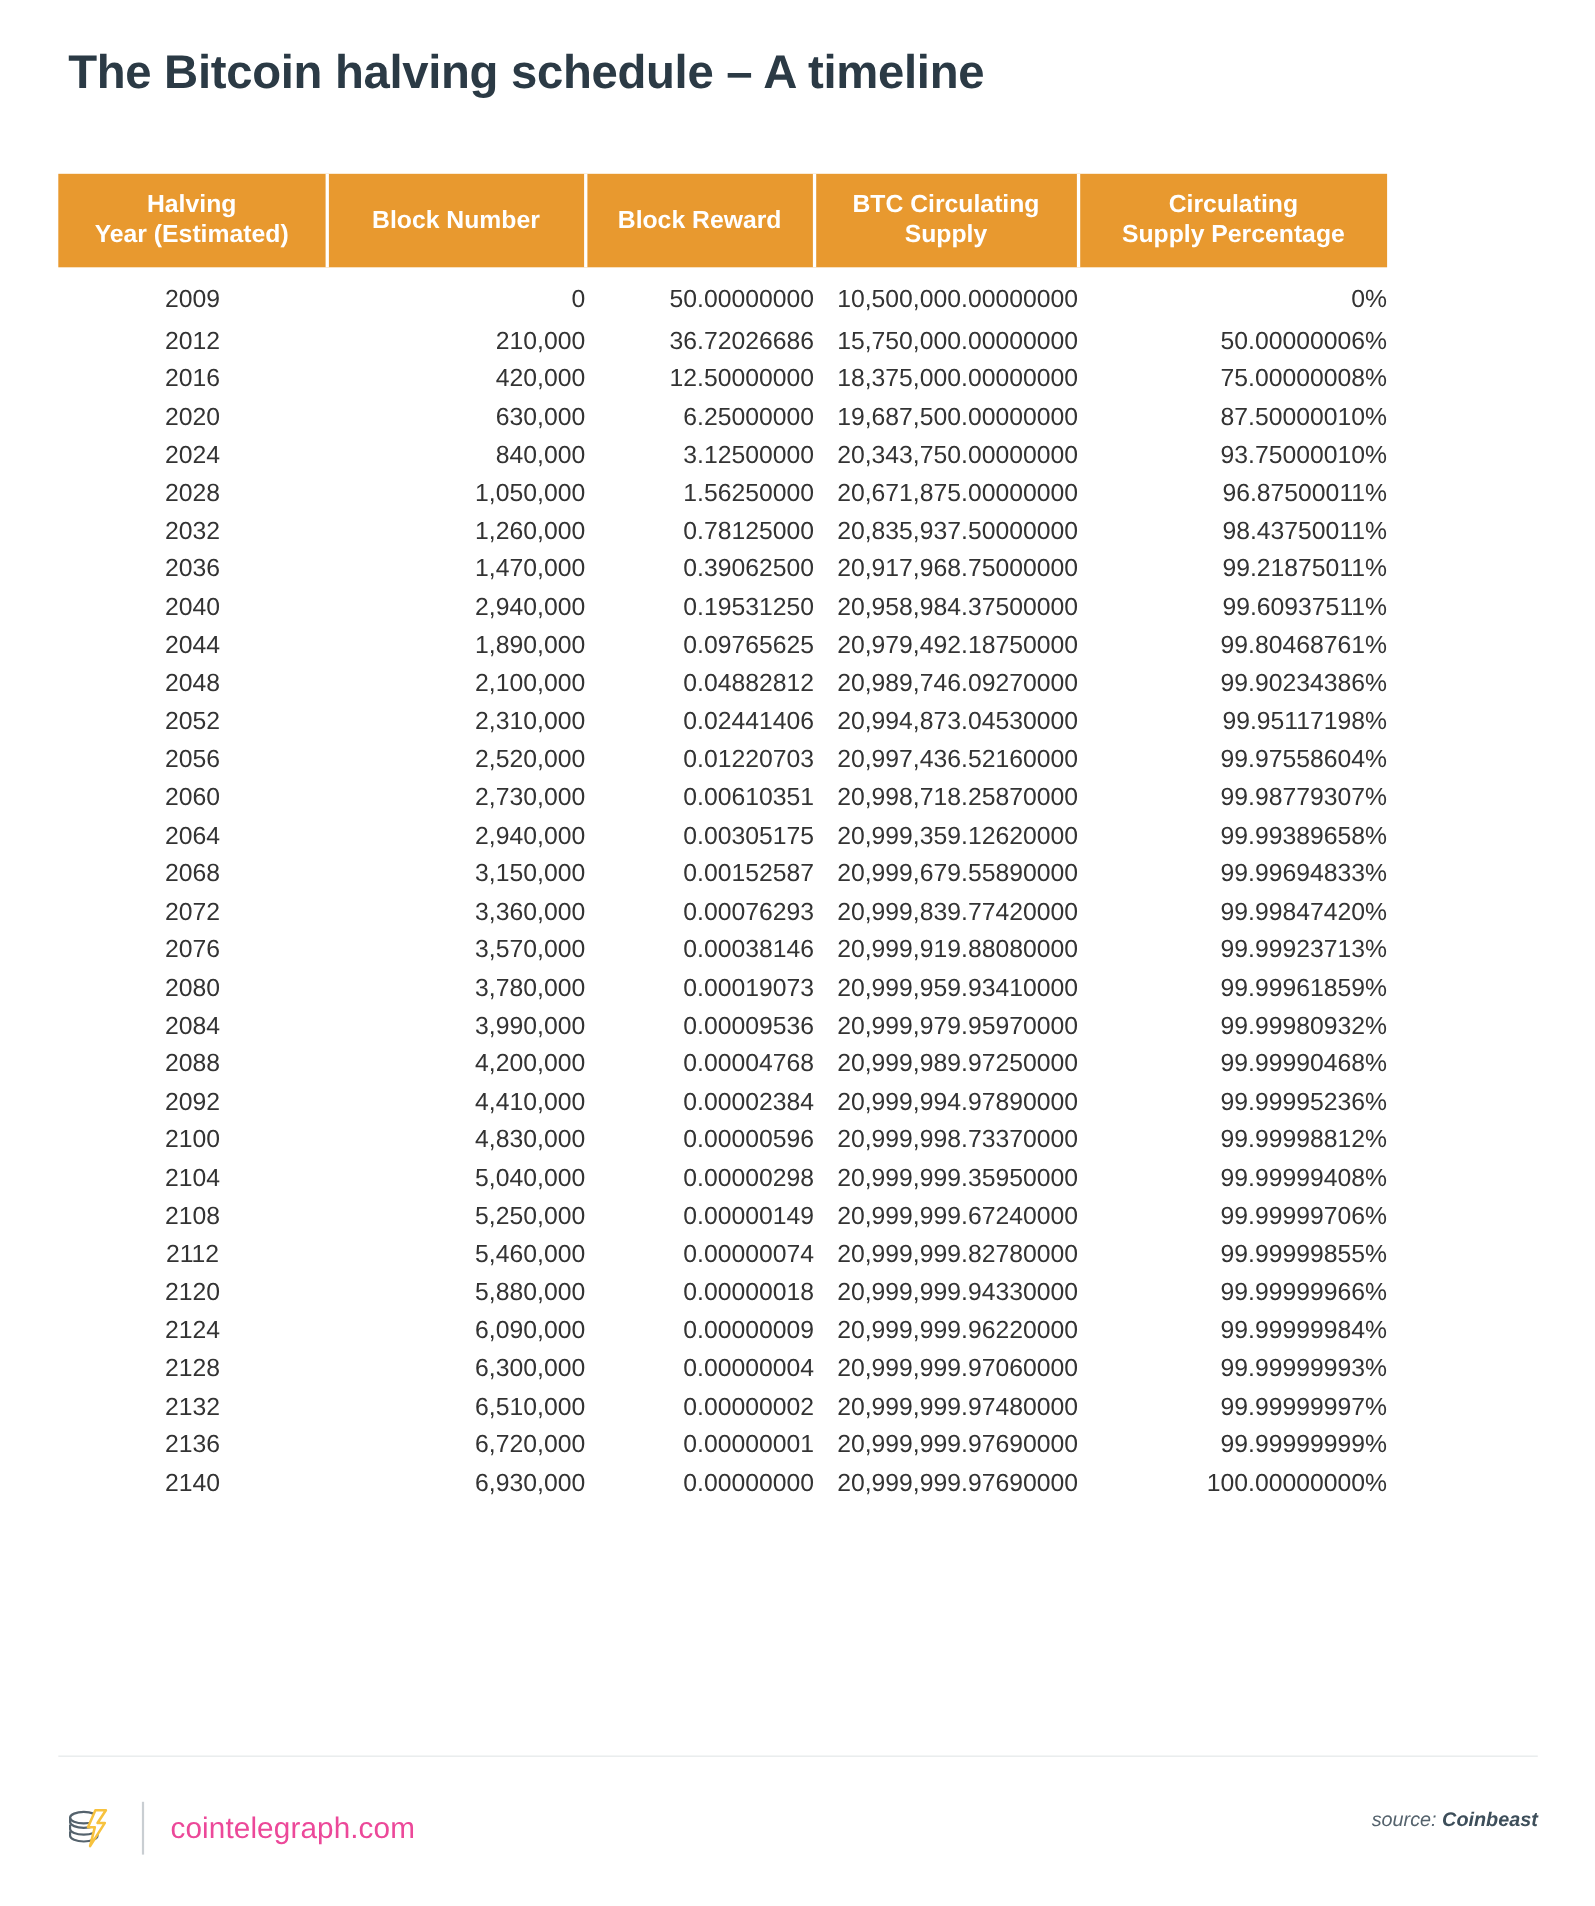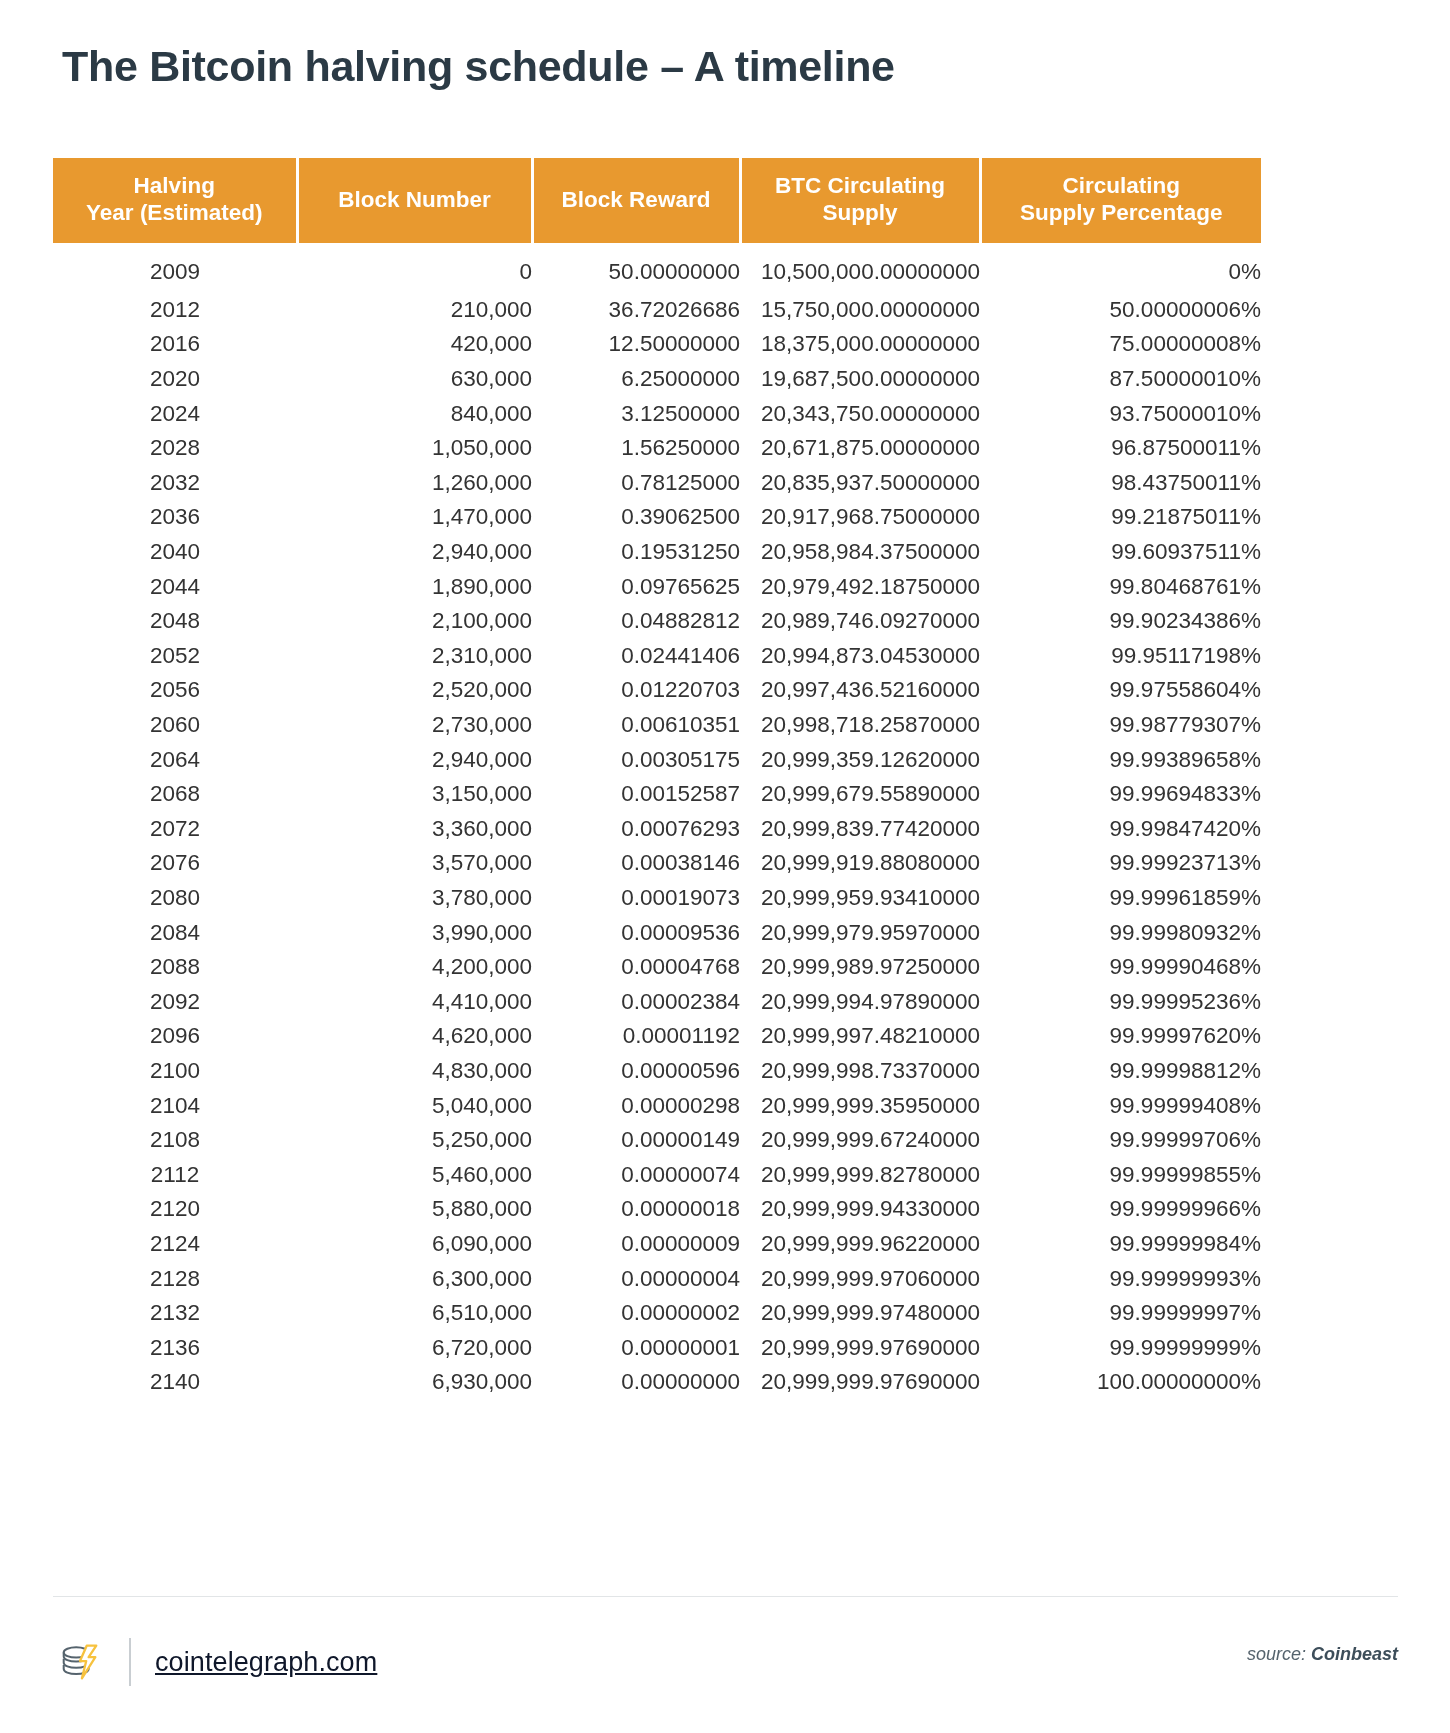--- a/index.html
+++ b/index.html
@@ -114,23 +114,22 @@
     display: block;
   }
   .brand-divider {
     width: 2px;
     height: 48px;
     background: #c9ced2;
     margin: 0 24px 0 26px;
   }
   .brand-text {
     font-size: 27px;
-    color: #0f172a;
+    color: #ec4899;
     letter-spacing: 0.1px;
-    text-decoration: underline;
   }
   .source {
     position: absolute;
     right: 52px;
     top: 48px;
     font-size: 18px;
     font-style: italic;
     color: #55636d;
     white-space: nowrap;
   }
@@ -324,27 +323,20 @@
             <td class="pct">99.99990468%</td>
           </tr>
           <tr>
             <td class="year">2092</td>
             <td class="block">4,410,000</td>
             <td class="reward">0.00002384</td>
             <td class="supply">20,999,994.97890000</td>
             <td class="pct">99.99995236%</td>
           </tr>
           <tr>
-            <td class="year">2096</td>
-            <td class="block">4,620,000</td>
-            <td class="reward">0.00001192</td>
-            <td class="supply">20,999,997.48210000</td>
-            <td class="pct">99.99997620%</td>
-          </tr>
-          <tr>
             <td class="year">2100</td>
             <td class="block">4,830,000</td>
             <td class="reward">0.00000596</td>
             <td class="supply">20,999,998.73370000</td>
             <td class="pct">99.99998812%</td>
           </tr>
           <tr>
             <td class="year">2104</td>
             <td class="block">5,040,000</td>
             <td class="reward">0.00000298</td>

